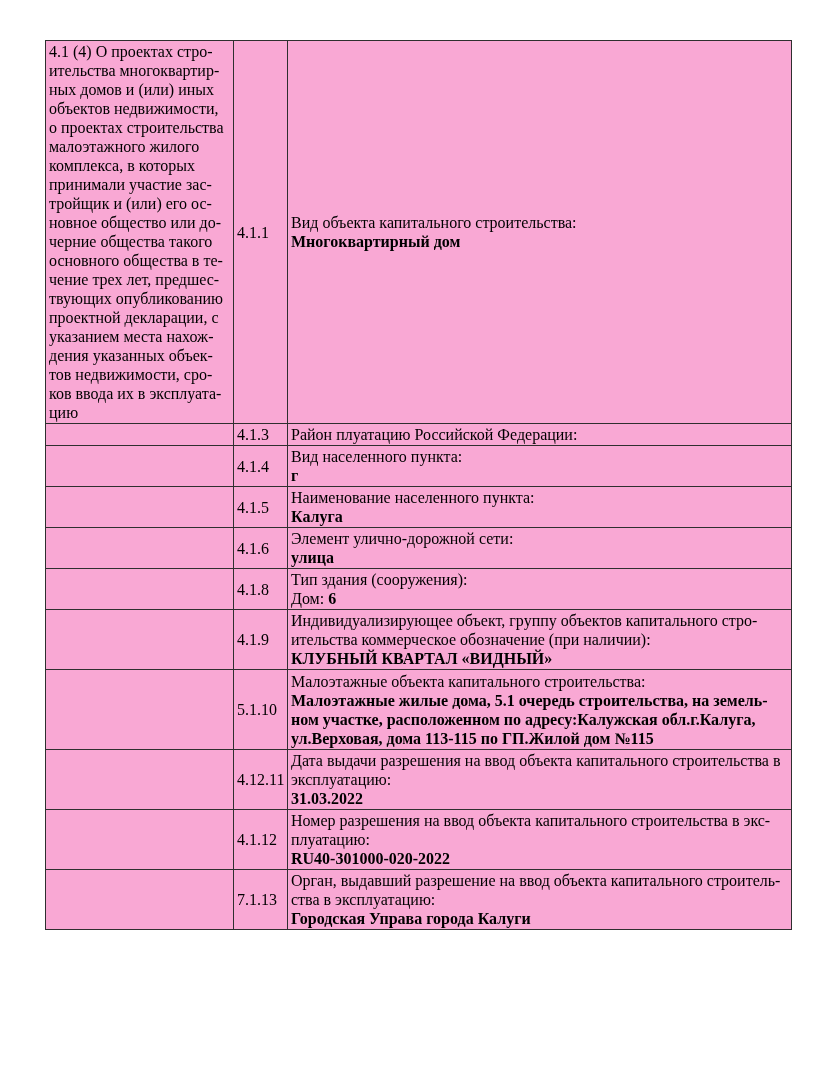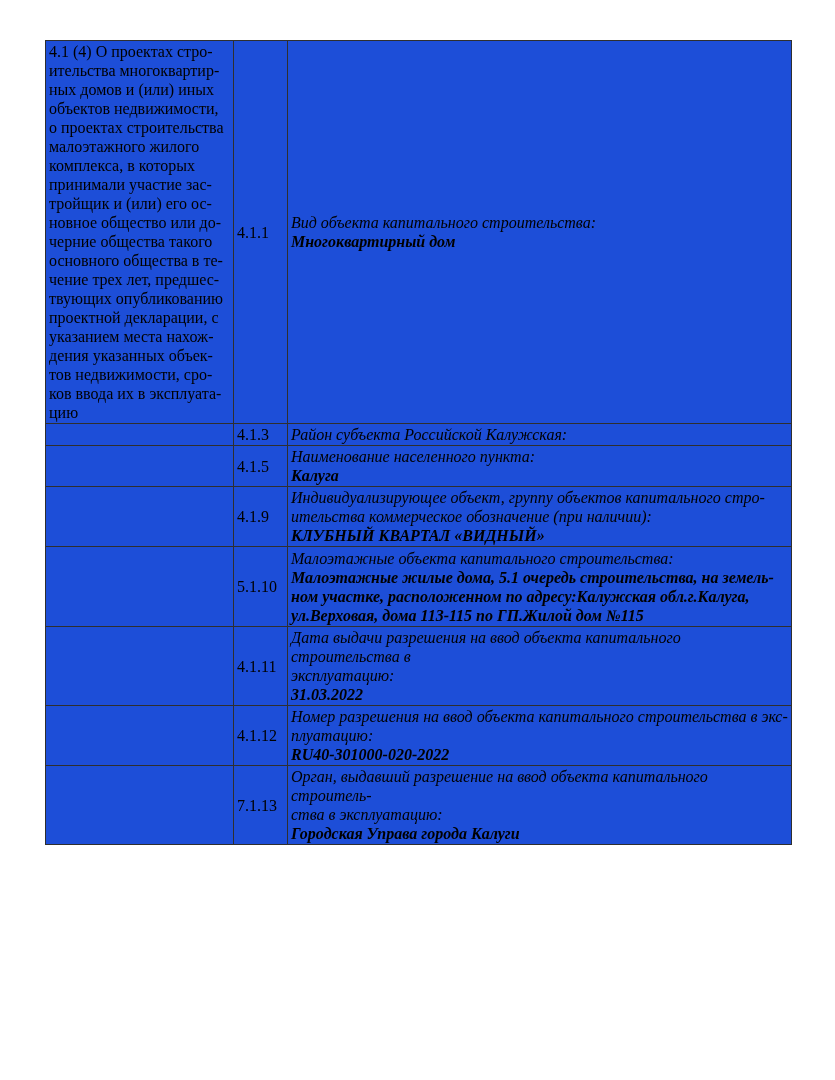--- a/index.html
+++ b/index.html
@@ -16,21 +16,21 @@
   }
   .sheet {
     position: absolute;
     left: 45px;
     top: 40px;
   }
   table.decl {
     border-collapse: collapse;
     table-layout: fixed;
     width: 743px;
-    background: #1d4ed8;
+    background: #f9a8d4;
   }
   table.decl td {
     border: 1px solid #2f2f2f;
     padding: 1px 3px;
     font-size: 16px;
     line-height: 19px;
     vertical-align: middle;
     overflow: hidden;
   }
   td.c1 {
@@ -43,21 +43,20 @@
     width: 47px;
     vertical-align: middle;
     padding-left: 2px;
   }
   td.c3 {
     width: 497px;
     vertical-align: middle;
   }
   .label, .value {
     white-space: pre-line;
-    font-style: italic;
   }
   .value .bold, .value-bold {
     font-weight: bold;
   }
   tr.r1 { height: 368px; }
   tr.r2 { height: 42px; }
   tr.r3 { height: 20px; }
   tr.h40 { height: 40px; }
   tr.h57 { height: 57px; }
   tr.h80 { height: 80px; }
@@ -94,29 +93,53 @@
       <td class="c2"><span>4.1.1</span></td>
       <td class="c3">
         <div class="label">Вид объекта капитального строительства:</div>
         <div class="value"><span></span><span class="bold">Многоквартирный дом</span></div>
       </td>
     </tr>
     <tr class="r3">
       <td class="c1"></td>
       <td class="c2"><span>4.1.3</span></td>
       <td class="c3">
-        <div class="label">Район субъекта Российской Калужская:</div>
+        <div class="label">Район плуатацию Российской Федерации:</div>
+      </td>
+    </tr>
+    <tr class="h40">
+      <td class="c1"></td>
+      <td class="c2"><span>4.1.4</span></td>
+      <td class="c3">
+        <div class="label">Вид населенного пункта:</div>
+        <div class="value"><span></span><span class="bold">г</span></div>
       </td>
     </tr>
     <tr class="h40">
       <td class="c1"></td>
       <td class="c2"><span>4.1.5</span></td>
       <td class="c3">
         <div class="label">Наименование населенного пункта:</div>
         <div class="value"><span></span><span class="bold">Калуга</span></div>
+      </td>
+    </tr>
+    <tr class="h40">
+      <td class="c1"></td>
+      <td class="c2"><span>4.1.6</span></td>
+      <td class="c3">
+        <div class="label">Элемент улично-дорожной сети:</div>
+        <div class="value"><span></span><span class="bold">улица</span></div>
+      </td>
+    </tr>
+    <tr class="h40">
+      <td class="c1"></td>
+      <td class="c2"><span>4.1.8</span></td>
+      <td class="c3">
+        <div class="label">Тип здания (сооружения):</div>
+        <div class="value"><span>Дом: </span><span class="bold">6</span></div>
       </td>
     </tr>
     <tr class="h57">
       <td class="c1"></td>
       <td class="c2"><span>4.1.9</span></td>
       <td class="c3">
         <div class="label">Индивидуализирующее объект, группу объектов капитального стро-
 ительства коммерческое обозначение (при наличии):</div>
         <div class="value"><span></span><span class="bold">КЛУБНЫЙ КВАРТАЛ «ВИДНЫЙ»</span></div>
       </td>
@@ -126,21 +149,21 @@
       <td class="c2"><span>5.1.10</span></td>
       <td class="c3">
         <div class="label">Малоэтажные объекта капитального строительства:</div>
         <div class="value"><span></span><span class="bold">Малоэтажные жилые дома, 5.1 очередь строительства, на земель-
 ном участке, расположенном по адресу:Калужская обл.г.Калуга,
 ул.Верховая, дома 113-115 по ГП.Жилой дом №115</span></div>
       </td>
     </tr>
     <tr class="h57">
       <td class="c1"></td>
-      <td class="c2"><span>4.1.11</span></td>
+      <td class="c2"><span>4.12.11</span></td>
       <td class="c3">
         <div class="label">Дата выдачи разрешения на ввод объекта капитального строительства в
 эксплуатацию:</div>
         <div class="value"><span></span><span class="bold">31.03.2022</span></div>
       </td>
     </tr>
     <tr class="h55">
       <td class="c1"></td>
       <td class="c2"><span>4.1.12</span></td>
       <td class="c3">

